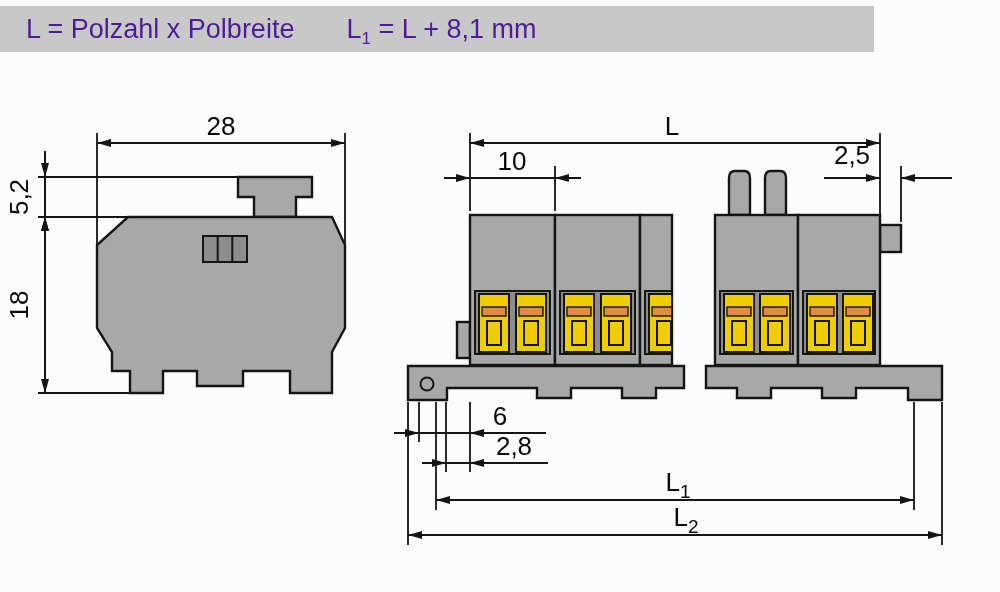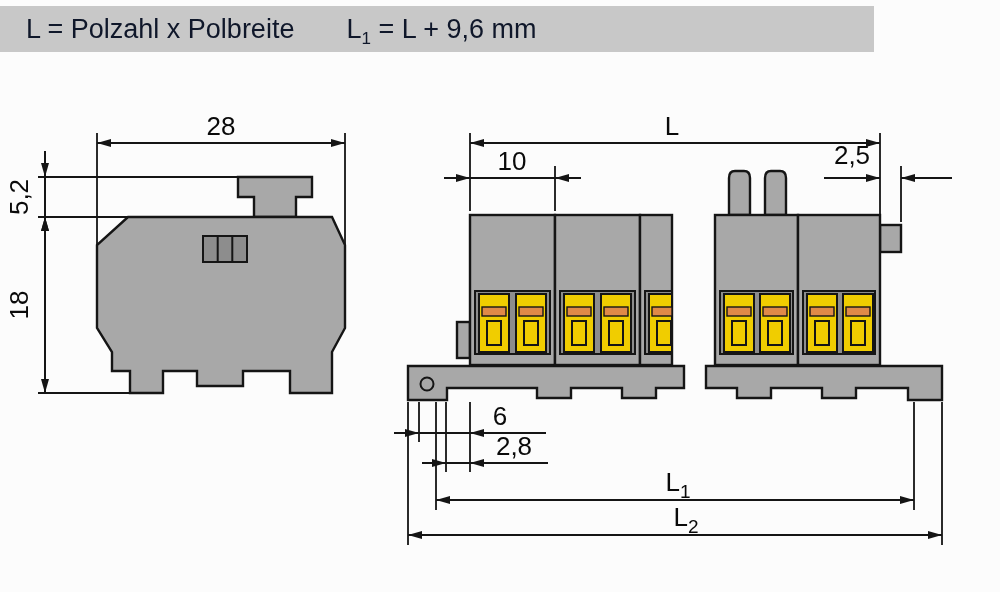--- a/index.html
+++ b/index.html
@@ -5,41 +5,41 @@
   html,body{margin:0;padding:0}
   body{
     width:1000px;height:592px;position:relative;overflow:hidden;
     background:var(--page-bg,#fcfcfc);
     font-family:"Liberation Sans",sans-serif;
   }
   .header{
     position:absolute;top:6px;left:0;width:874px;height:46px;box-sizing:border-box;
     background:var(--header-gray,#c8c8c8);
     display:flex;align-items:center;padding-left:26px;gap:52px;
-    font-size:27px;color:#0f172a;white-space:nowrap;
+    font-size:27px;color:#4c1d95;white-space:nowrap;
   }
   .header sub{font-size:17px;line-height:0}
   svg{position:absolute;left:0;top:0}
   .part{fill:var(--body-gray,#a8a8a8);stroke:var(--line,#151515);stroke-width:2.4;stroke-linejoin:miter}
   .recess{fill:var(--dark-gray,#8d8d8d);stroke:var(--line,#151515);stroke-width:2}
   .lever{fill:var(--yellow,#f0cd00);stroke:var(--line,#151515);stroke-width:2}
   .clamp{fill:var(--orange,#e08948);stroke:var(--line,#151515);stroke-width:1.4}
   .slot{fill:var(--yellow,#f0cd00);stroke:var(--line,#151515);stroke-width:2}
   .detail{fill:none;stroke:var(--line,#151515);stroke-width:2}
   .dim{stroke:var(--line,#151515);stroke-width:2;fill:none}
   .ext{stroke:var(--line,#151515);stroke-width:1.8;fill:none}
   .dimtext{font-family:"Liberation Sans",sans-serif;font-size:26px;fill:#0a0a0a}
   .sub{font-size:19px}
 </style>
 </head>
 <body>
 
 <div class="header">
   <span><span>L = Polzahl x Polbreite</span></span>
-  <span><span>L</span><sub>1</sub><span> = L + 9,6 mm</span></span>
+  <span><span>L</span><sub>1</sub><span> = L + 8,1 mm</span></span>
 </div>
 
 <svg width="1000" height="592" viewBox="0 0 1000 592">
   <defs>
     <marker id="arr" viewBox="0 0 14 8" refX="14" refY="4" markerWidth="14" markerHeight="8" markerUnits="userSpaceOnUse" orient="auto-start-reverse">
       <path d="M0,0 L14,4 L0,8 Z" style="fill:var(--line,#151515)"></path>
     </marker>
   </defs>
 
   <g>

